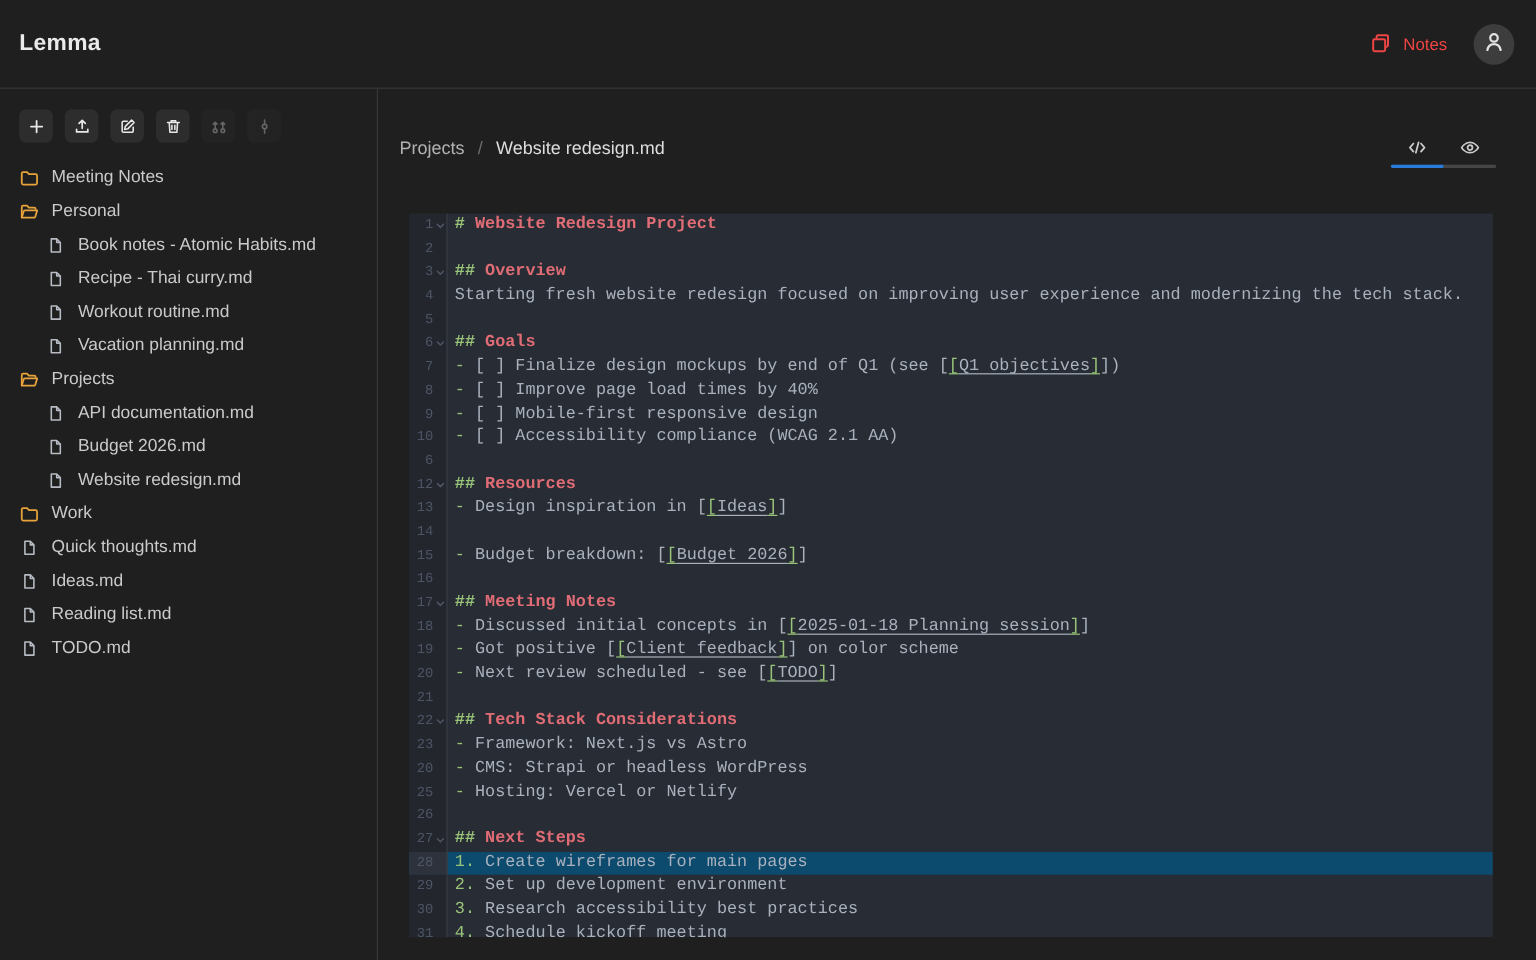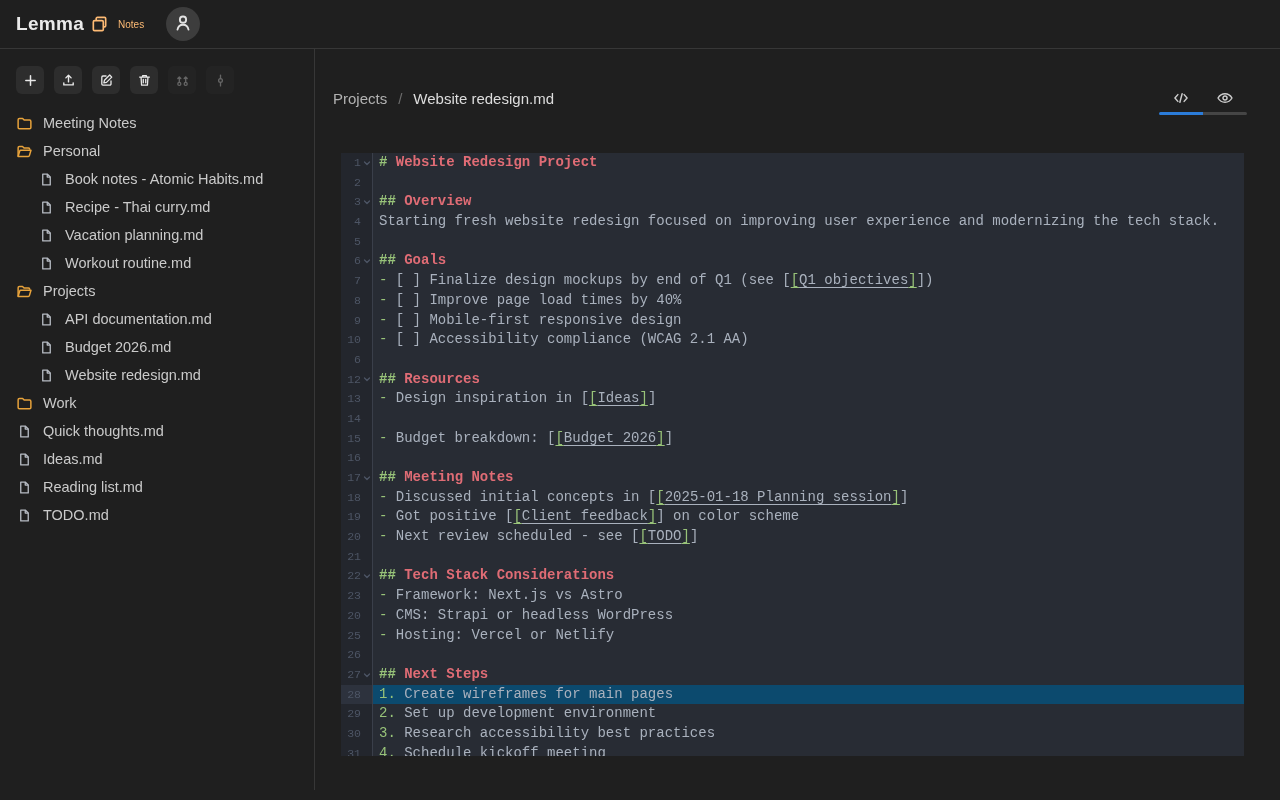--- a/index.html
+++ b/index.html
@@ -6,26 +6,26 @@
   html,body { margin:0; padding:0; }
   body {
     width:1280px; height:800px; overflow:hidden;
     background:#1f1f1f;
     font-family:"Liberation Sans", sans-serif;
     -webkit-font-smoothing:antialiased;
   }
 
   
   .topbar {
-    height:49px; display:flex; align-items:center; 
+    height:74px; display:flex; align-items:center; justify-content:space-between;
     padding:0 18px 0 16px; border-bottom:1px solid #373737;
   }
   .brand { color:#eaeaea; font-size:19px; font-weight:bold; letter-spacing:.3px; }
   .topbar-right { display:flex; align-items:center; gap:16px; }
-  .notes-btn { display:flex; align-items:center; gap:9px; color:#fdba74; font-size:10px; cursor:pointer; background:none; border:none; }
+  .notes-btn { display:flex; align-items:center; gap:9px; color:#ef4444; font-size:14px; cursor:pointer; background:none; border:none; }
   .notes-btn svg { display:block; }
   .avatar {
     width:34px; height:34px; border-radius:50%; background:#3d3d3d;
     display:flex; align-items:center; justify-content:center; color:#e3e3e3; cursor:pointer; border:none;
   }
 
   
   .layout { display:flex; height:741px; }
   .sidebar { width:315px; flex:0 0 315px; border-right:1px solid #373737; padding-top:17px; }
   .main { flex:1; position:relative; }
@@ -201,30 +201,30 @@
           </span>
           <span class="tree-label">Recipe - Thai curry.md</span>
         </div>
         <div class="tree-item depth1">
           <span class="tree-icon file">
             <svg width="15" height="15" viewBox="0 0 16 16" fill="none" stroke="currentColor" stroke-width="1.4" stroke-linejoin="round">
               <path d="M4 2.2h4.8l3.2 3.2v8.4H4z"></path>
               <path d="M8.8 2.2v3.2H12"></path>
             </svg>
           </span>
+          <span class="tree-label">Workout routine.md</span>
+        </div>
+        <div class="tree-item depth1">
+          <span class="tree-icon file">
+            <svg width="15" height="15" viewBox="0 0 16 16" fill="none" stroke="currentColor" stroke-width="1.4" stroke-linejoin="round">
+              <path d="M4 2.2h4.8l3.2 3.2v8.4H4z"></path>
+              <path d="M8.8 2.2v3.2H12"></path>
+            </svg>
+          </span>
           <span class="tree-label">Vacation planning.md</span>
-        </div>
-        <div class="tree-item depth1">
-          <span class="tree-icon file">
-            <svg width="15" height="15" viewBox="0 0 16 16" fill="none" stroke="currentColor" stroke-width="1.4" stroke-linejoin="round">
-              <path d="M4 2.2h4.8l3.2 3.2v8.4H4z"></path>
-              <path d="M8.8 2.2v3.2H12"></path>
-            </svg>
-          </span>
-          <span class="tree-label">Workout routine.md</span>
         </div>
         <div class="tree-item depth0">
           <span class="tree-icon folder">
             <svg width="17" height="17" viewBox="0 0 16 16" fill="none" stroke="currentColor" stroke-width="1.4" stroke-linejoin="round">
               <path d="M2 12.6V4.4A1.2 1.2 0 013.2 3.2h2.9l1.5 1.6h4.2a1.1 1.1 0 011.1 1.1v.5"></path>
               <path d="M2 12.6l1.5-5a1 1 0 011-.7h9.6l-1.5 5a1 1 0 01-1 .7H2z"></path>
             </svg>
           </span>
           <span class="tree-label">Projects</span>
         </div>

